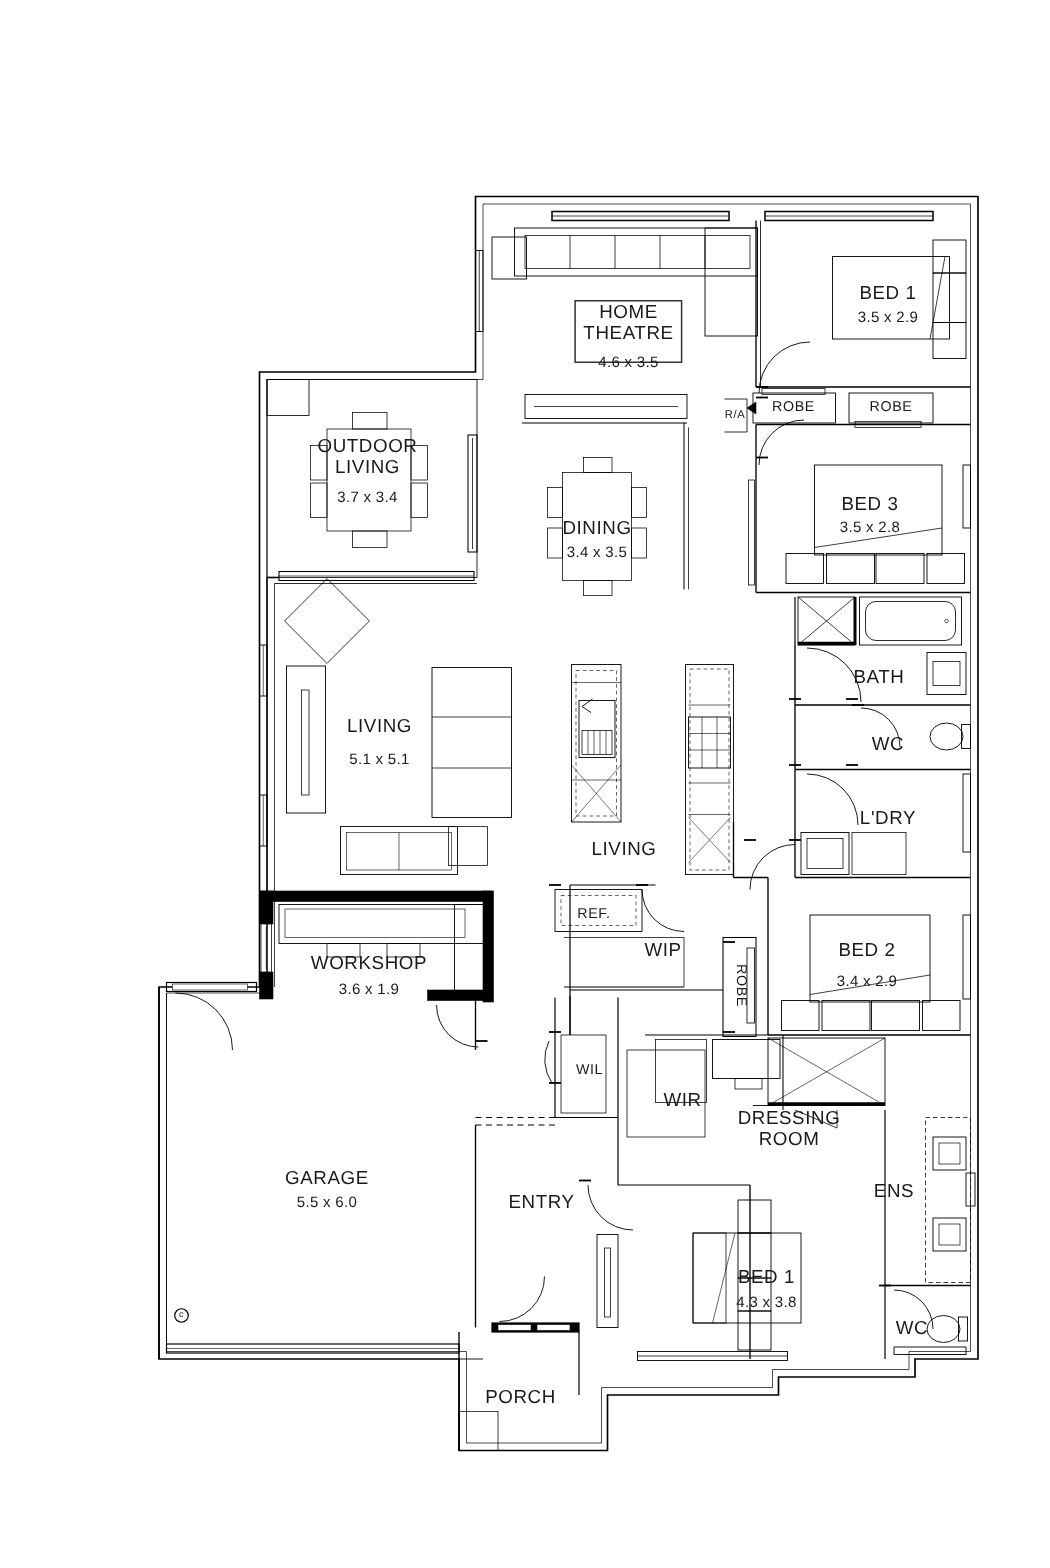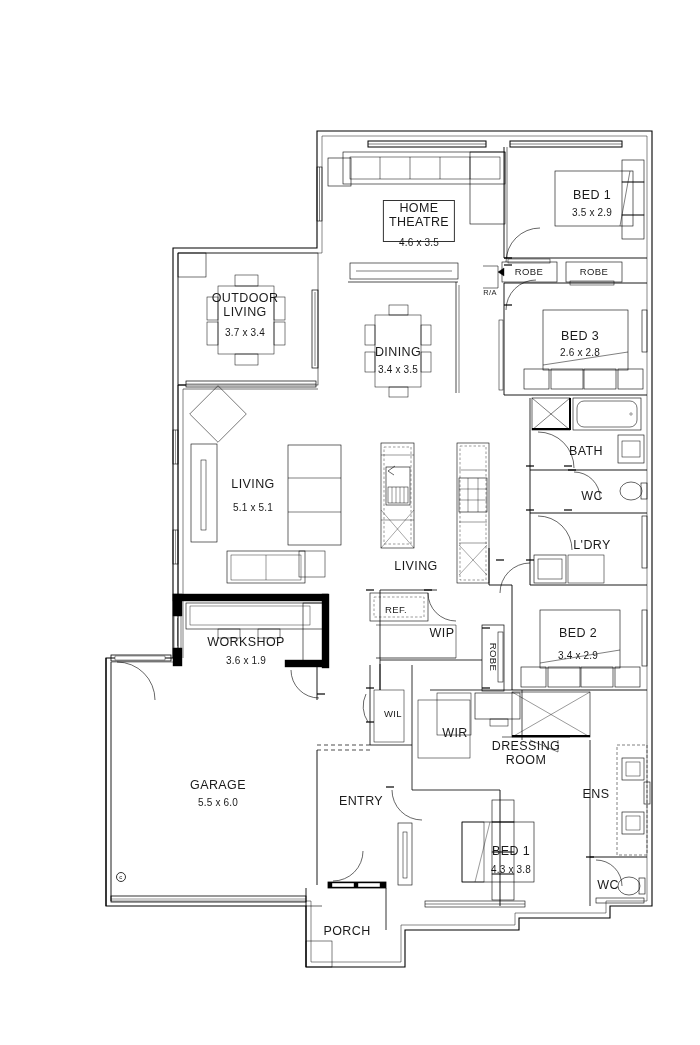--- a/index.html
+++ b/index.html
@@ -361,21 +361,21 @@
   </div>
 
   <div class="lbl rname ctr boxed" style="left:419px;top:221px;">HOME
 THEATRE</div>
   <div class="lbl rdim ctr" style="left:419px;top:243px;">4.6 x 3.5</div>
 
   <div class="lbl rname ctr" style="left:592px;top:196px;">BED 1</div>
   <div class="lbl rdim ctr" style="left:592px;top:213px;">3.5 x 2.9</div>
 
   <div class="lbl rname ctr" style="left:580px;top:337px;">BED 3</div>
-  <div class="lbl rdim ctr" style="left:580px;top:353px;">2.6 x 2.8</div>
+  <div class="lbl rdim ctr" style="left:580px;top:353px;">3.5 x 2.8</div>
 
   <div class="lbl rname ctr" style="left:578px;top:634px;">BED 2</div>
   <div class="lbl rdim ctr" style="left:578px;top:656px;">3.4 x 2.9</div>
 
   <div class="lbl rname ctr" style="left:511px;top:852px;">BED 1</div>
   <div class="lbl rdim ctr" style="left:511px;top:870px;">4.3 x 3.8</div>
 
   <div class="lbl rname ctr" style="left:398px;top:353px;">DINING</div>
   <div class="lbl rdim ctr" style="left:398px;top:370px;">3.4 x 3.5</div>
 
@@ -403,17 +403,17 @@
   <div class="lbl rname ctr" style="left:608px;top:886px;">WC</div>
   <div class="lbl rname ctr" style="left:361px;top:802px;">ENTRY</div>
   <div class="lbl rname ctr" style="left:347px;top:932px;">PORCH</div>
   <div class="lbl rname ctr" style="left:442px;top:634px;">WIP</div>
   <div class="lbl rname ctr" style="left:455px;top:734px;">WIR</div>
   <div class="lbl small ctr" style="left:393px;top:714px;">WIL</div>
   <div class="lbl small ctr" style="left:396px;top:610px;">REF.</div>
   <div class="lbl small ctr" style="left:529px;top:272px;">ROBE</div>
   <div class="lbl small ctr" style="left:594px;top:272px;">ROBE</div>
   <div class="lbl small vert" style="left:493px;top:657px;">ROBE</div>
-  <div class="lbl tiny ctr" style="left:490px;top:277px;margin-top:16px;">R/A</div>
+  <div class="lbl tiny ctr" style="left:490px;top:277px;">R/A</div>
 
   <div class="lbl tiny ctr" style="left:121px;top:877px;font-size:6px;">c</div>
 
 </div>
 
 </body></html>

